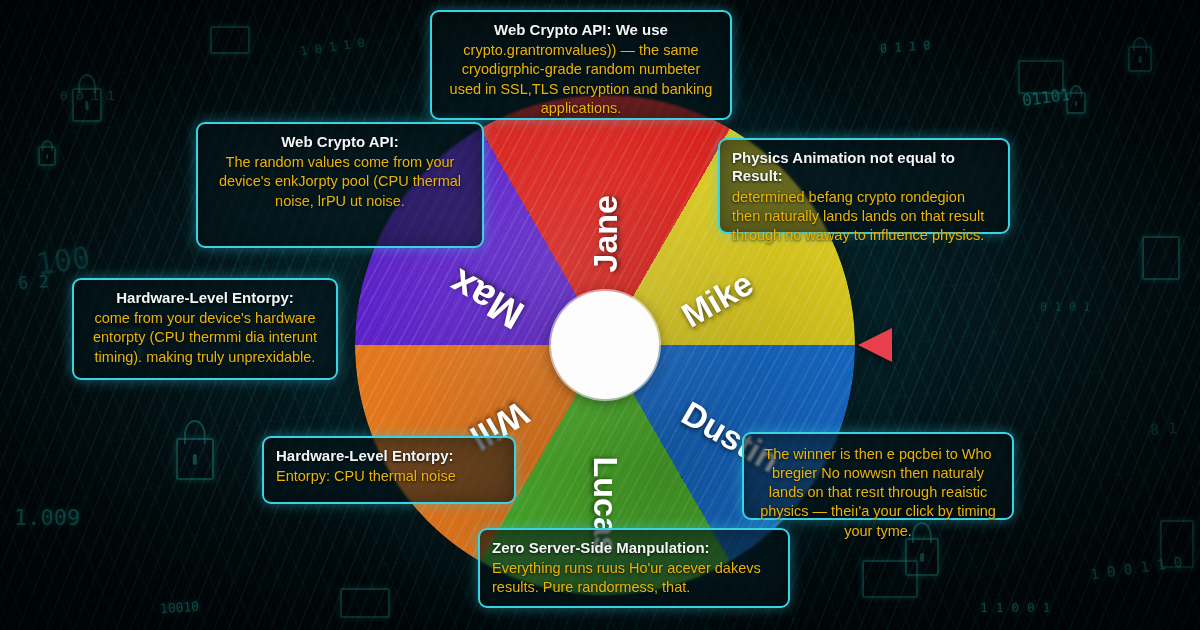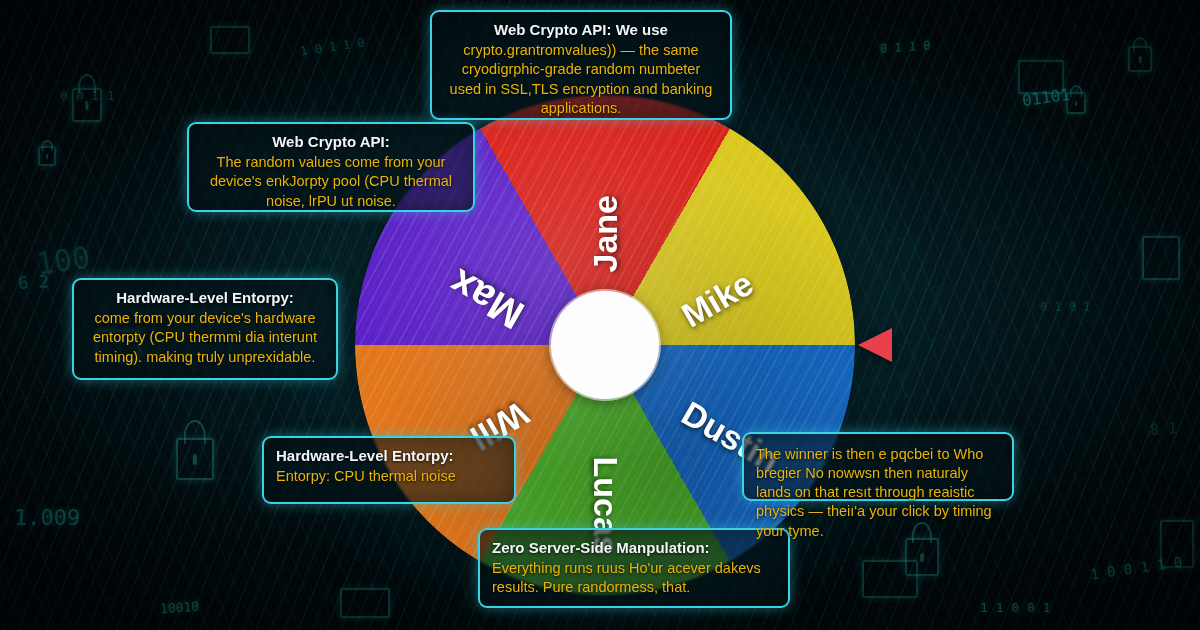--- a/index.html
+++ b/index.html
@@ -233,38 +233,42 @@
       </div>
     <div class="hub"></div>
     <div id="pointer"></div>
   </div>
 
   <div class="callout c-center" style="left:430px;top:10px;width:302px;height:110px;">
     <span class="ttl">Web Crypto API: We use</span>
     <span class="bdy">crypto.grantromvalues)) — the same cryodigrphic-grade random numbeter used in SSL,TLS encryption and banking applications.</span>
   </div>
 
-  <div class="callout c-center" style="left:187px;top:122px;width:288px;height:90px;">
+  <div class="callout c-center" style="left:196px;top:122px;width:288px;height:126px;">
     <span class="ttl">Web Crypto API:</span>
     <span class="bdy">The random values come from your device's enkJorpty pool (CPU thermal noise, lrPU ut noise.</span>
   </div>
 
+  <div class="callout" style="left:718px;top:138px;width:292px;height:96px;">
+    <span class="ttl">Physics Animation not equal to Result:</span>
+    <span class="bdy">determined befang crypto rondegion then naturally lands lands on that result through no waway to influence physics.</span>
+  </div>
 
   <div class="callout c-center" style="left:72px;top:278px;width:266px;height:102px;">
     <span class="ttl">Hardware-Level Entorpy:</span>
     <span class="bdy">come from your device's hardware entorpty (CPU thermmi dia interunt timing). making truly unprexidable.</span>
   </div>
 
   <div class="callout" style="left:262px;top:436px;width:254px;height:68px;">
     <span class="ttl">Hardware-Level Entorpy:</span>
     <span class="bdy">Entorpy: CPU thermal noise</span>
   </div>
 
   <div class="callout" style="left:478px;top:528px;width:312px;height:80px;">
     <span class="ttl">Zero Server-Side Manpulation:</span>
     <span class="bdy">Everything runs ruus Ho'ur acever dakevs results. Pure randormess, that.</span>
   </div>
 
-  <div class="callout" style="left:742px;top:432px;width:272px;height:69px;padding-top:11px;">
+  <div class="callout" style="left:742px;top:432px;width:272px;height:88px;padding-top:11px;text-align:center;">
     <span class="bdy">The winner is then e pqcbei to Who bregier No nowwsn then naturaly lands on that resıt through reaistic physics — theiı'a your click by timing your tyme.</span>
   </div>
 
 </div>
 
 </body></html>

